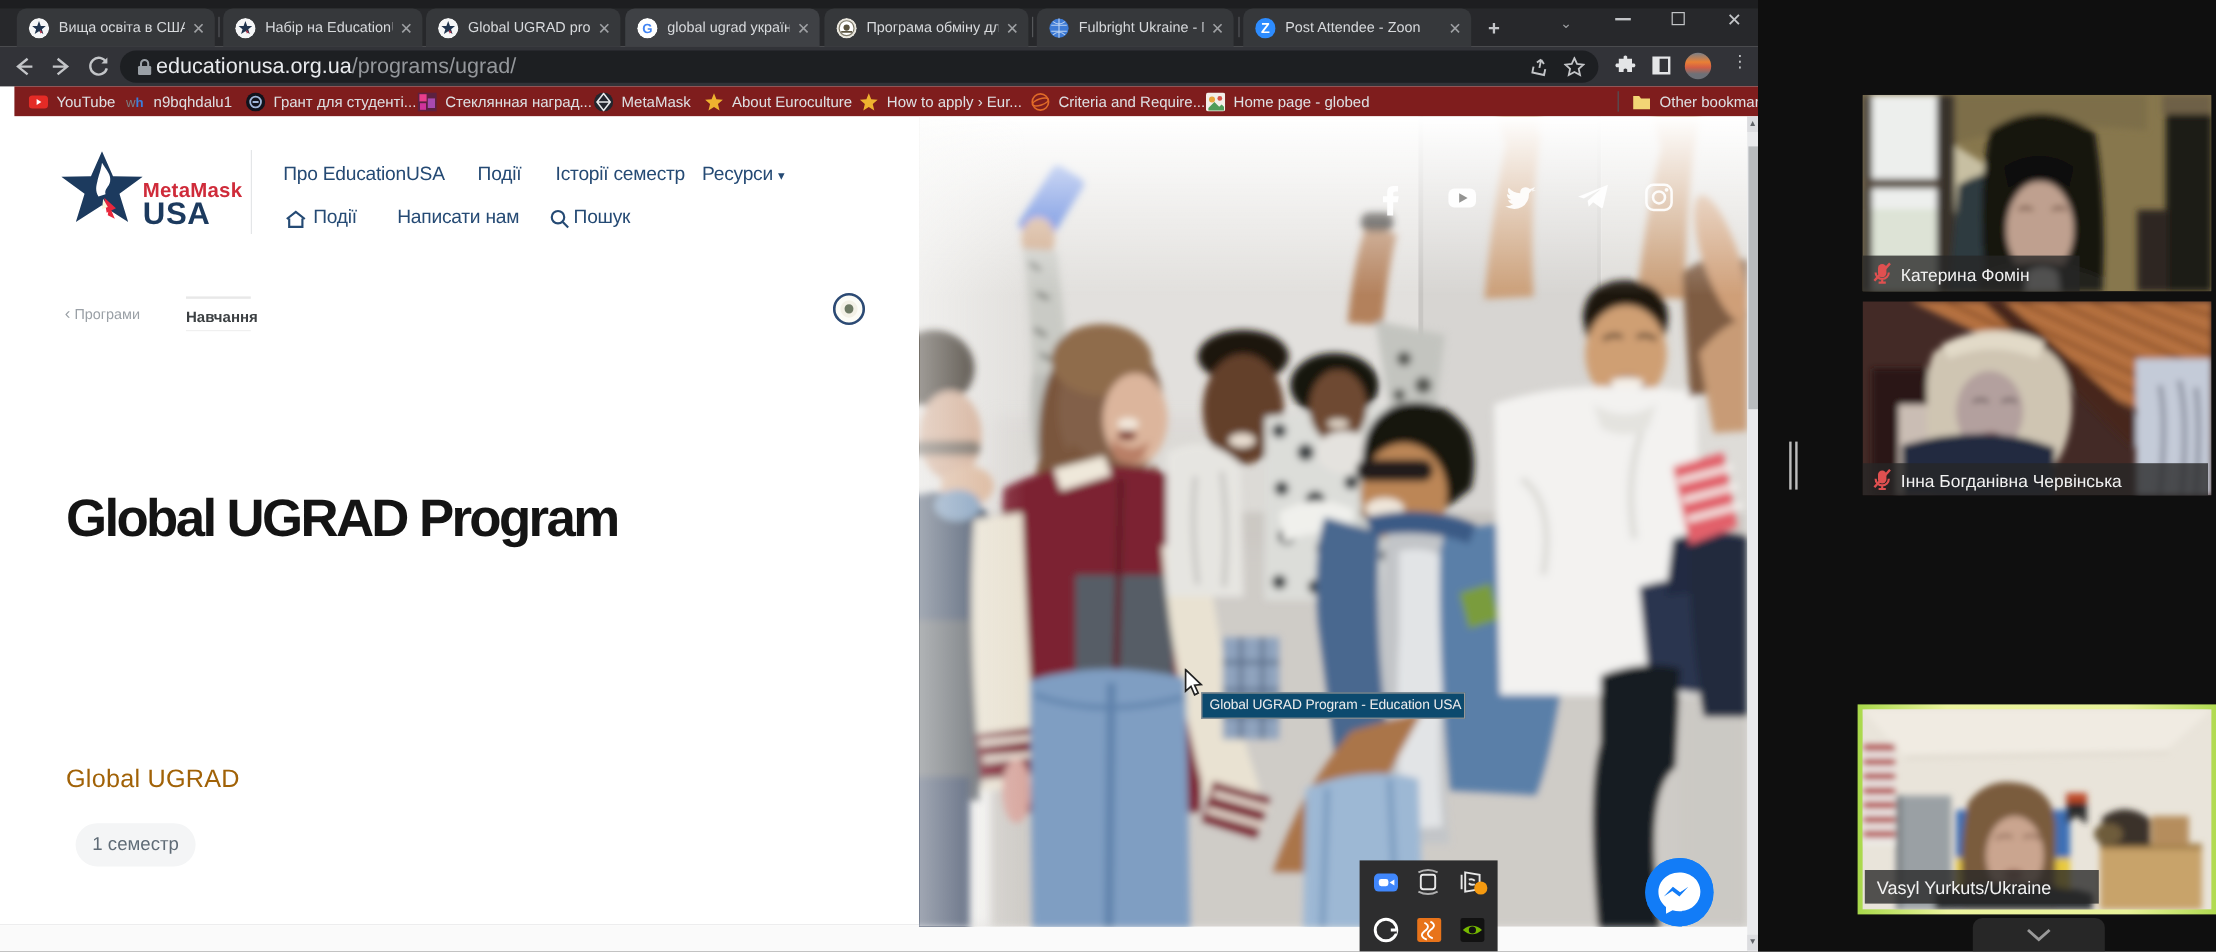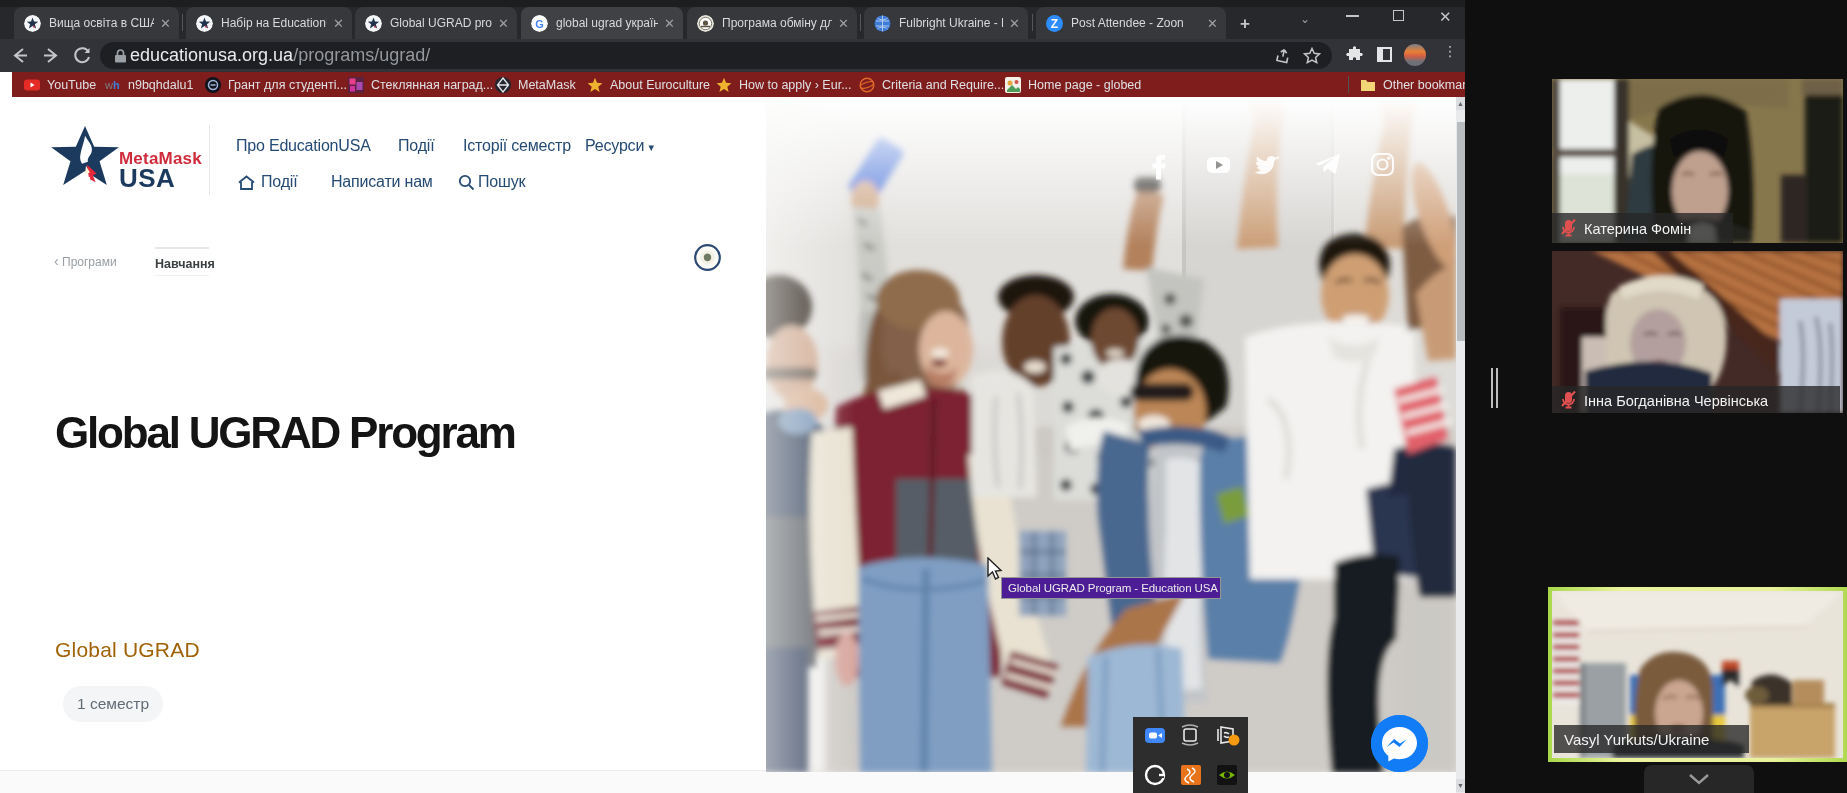--- a/index.html
+++ b/index.html
@@ -33,21 +33,21 @@
 #crumb{position:absolute;top:156px;left:54px;color:#9aa0a6;font-size:12px}
 #crumbtab{position:absolute;top:150px;left:155px;width:54px;color:#3c4043;font-weight:bold;font-size:12.5px;border-top:2px solid #e8e8e8;border-bottom:1px solid #f0f0f0;padding-top:8px;padding-bottom:4px}
 #title{position:absolute;left:55px;top:311px;font-size:44px;font-weight:bold;color:#141414;letter-spacing:-2.2px}
 #gutext{position:absolute;left:55px;top:541px;font-size:21px;color:#a16207;letter-spacing:.2px}
 #pillbtn{position:absolute;left:63px;top:589px;width:100px;height:36px;background:#f4f5f6;border-radius:18px;color:#5f6b76;font-size:15.5px;display:flex;align-items:center;justify-content:center}
 #botline{position:absolute;left:0;top:673px;width:1456px;height:1px;background:#ededee}
 #botstrip{position:absolute;left:0;top:674px;width:1456px;height:22px;background:#fafafa}
 
 #photo{position:absolute;left:766px;top:0;width:690px;height:675px}
 
-#tooltip{position:absolute;left:1001px;top:480px;width:220px;height:22px;background:#4c1d95;border:1px solid #969696;color:#ececec;font-size:11.5px;line-height:20px;padding-left:6px;white-space:nowrap;letter-spacing:-.1px;overflow:hidden}
+#tooltip{position:absolute;left:1001px;top:480px;width:220px;height:22px;background:#0c4a6e;border:1px solid #969696;color:#ececec;font-size:11.5px;line-height:20px;padding-left:6px;white-space:nowrap;letter-spacing:-.1px;overflow:hidden}
 
 #tray{position:absolute;left:1133px;top:620px;width:115px;height:76px;background:#2d2d2e}
 
 #msgr{position:absolute;left:1371px;top:618px;width:57px;height:57px;border-radius:50%;background:#1286f8}
 
 #zoompanel{position:absolute;left:1465px;top:0;width:382px;height:793px;background:#0f0f0f}
 .vtile{position:absolute;left:87px;width:291px;overflow:hidden}
 #handle{position:absolute;left:26px;top:368px;width:8px;height:40px}
 #handle div{position:absolute;top:0;width:2px;height:40px;background:#bdbdbd}
 #chevbtn{position:absolute;left:179px;top:765px;width:110px;height:28px;background:#272727;border-radius:8px 8px 0 0;display:flex;align-items:center;justify-content:center}

